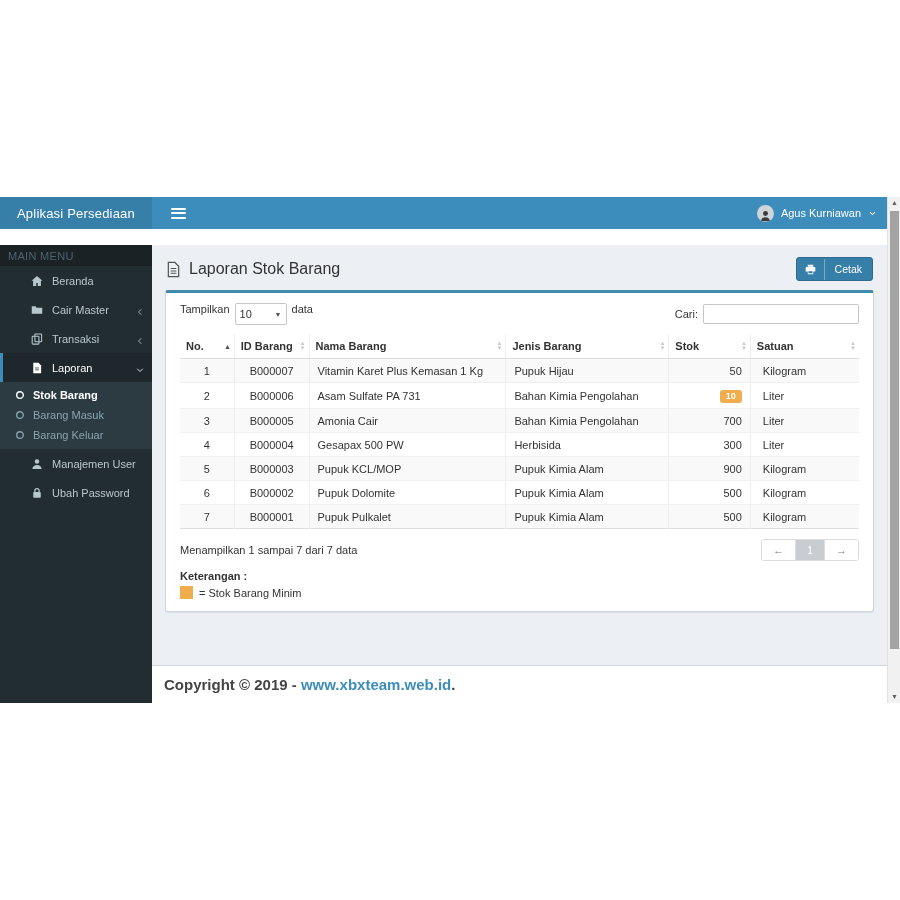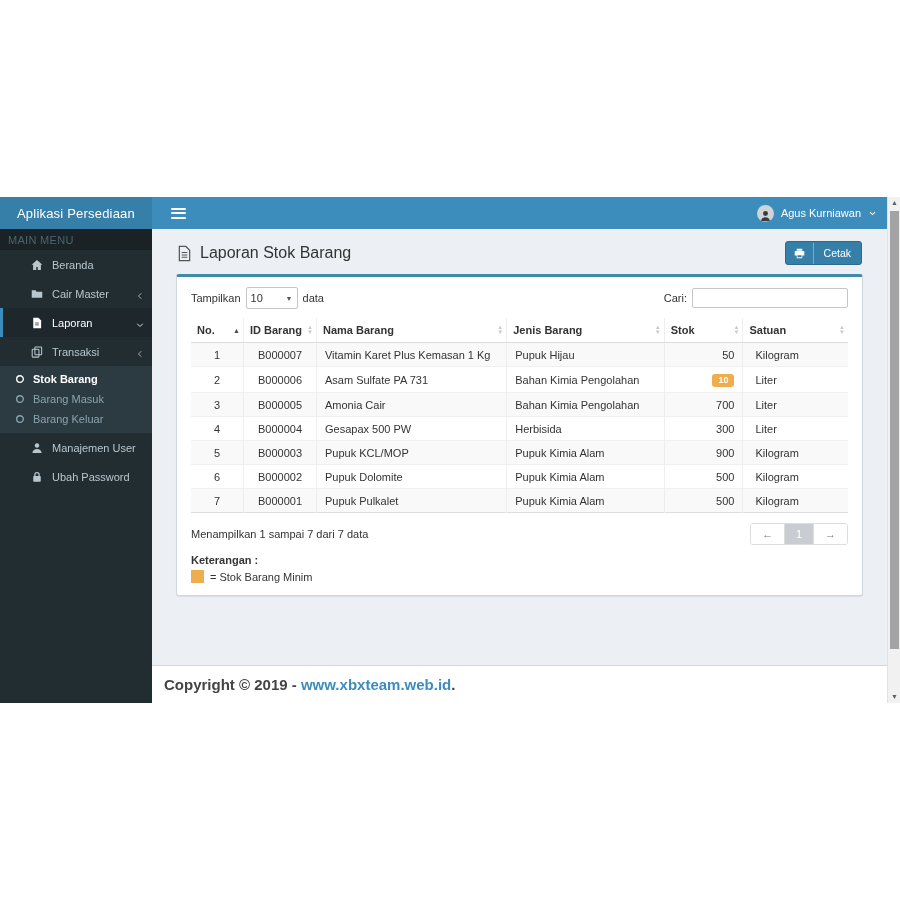--- a/index.html
+++ b/index.html
@@ -9,21 +9,21 @@
 
   
   .vscroll{position:absolute;top:0;right:0;width:13px;height:506px;background:#f1f1f1;
            border-left:1px solid #e2e2e2;box-sizing:border-box;}
   .vscroll .arr{position:absolute;left:0;width:13px;height:12px;color:#606060;font-size:7px;
                 line-height:12px;text-align:center;}
   .vscroll .arr.up{top:0;} .vscroll .arr.down{bottom:0;}
   .vscroll .thumb{position:absolute;left:2px;top:14px;width:9px;height:438px;background:#a3a3a3;}
 
   .win{position:absolute;top:0;left:0;width:887px;height:506px;overflow:hidden;
-       display:flex;flex-direction:column;}
+       display:flex;flex-direction:column;gap:16px;}
 
   
   .navbar{height:32px;display:flex;flex:none;background:#3c8dbc;}
   .brand{width:152px;flex:none;background:#367fa9;color:#fff;font-size:13px;
          display:flex;align-items:center;justify-content:center;letter-spacing:.2px;}
   .nav-rest{flex:1;display:flex;align-items:center;justify-content:space-between;padding:0 10px 0 19px;}
   .hamburger{width:15px;height:11px;display:flex;flex-direction:column;justify-content:space-between;cursor:pointer;}
   .hamburger i{display:block;height:2px;background:#fff;border-radius:1px;}
   .usermenu{display:flex;align-items:center;gap:7px;color:#fff;font-size:11px;cursor:pointer;}
   .avatar{width:17px;height:17px;border-radius:50%;background:#cfd4d8;overflow:hidden;
@@ -42,39 +42,39 @@
   .sb-item .chev{margin-left:auto;opacity:.85;}
   .sb-item .chev svg{width:8px;height:8px;display:block;}
   .sb-item.active{background:#1e282c;color:#fff;border-left-color:#3c8dbc;}
   .submenu{background:#2c3b41;padding:3px 0 4px;}
   .sub-item{display:flex;align-items:center;gap:8px;padding:4px 8px 4px 15px;color:#8aa4af;
             font-size:11px;cursor:pointer;}
   .sub-item .mi svg{width:10px;height:10px;display:block;}
   .sub-item.active{color:#fff;font-weight:bold;}
 
   .main{flex:1;background:#ecf0f5;display:flex;flex-direction:column;min-width:0;}
-  .content{flex:1;padding:5px 24px 0;}
+  .content{flex:1;padding:5px 13px 0;}
 
   
   .content-header{display:flex;align-items:center;justify-content:space-between;padding:7px 1px 9px;}
   .page-title{display:flex;align-items:center;gap:8px;font-size:16px;color:#333;}
   .page-title svg{width:15px;height:17px;display:block;}
   .btn-print{display:flex;align-items:center;background:#367fa9;border:1px solid #2e6a8f;color:#fff;
              font-size:10.5px;border-radius:3px;padding:0;cursor:pointer;overflow:hidden;
              font-family:inherit;}
   .btn-print .ic{padding:5px 8px;border-right:1px solid rgba(255,255,255,.35);display:flex;}
   .btn-print .ic svg{width:11px;height:11px;}
   .btn-print .tx{padding:5px 10px;}
 
   
   .box{background:#fff;border:1px solid #d2d6de;border-top:3px solid #3e8caa;border-radius:3px;
        box-shadow:0 1px 1px rgba(0,0,0,.08);padding:10px 14px 12px;}
   .controls{display:flex;align-items:center;justify-content:space-between;margin-bottom:9px;
             font-size:11px;color:#333;}
-  .len{display:flex;align-items:center;gap:5px;}
+  .len{display:flex;align-items:flex-start;gap:5px;}
   .select{display:flex;align-items:center;justify-content:space-between;width:42px;height:20px;
           border:1px solid #c6c6c6;border-radius:2px;background:#fff;padding:0 4px;cursor:pointer;
           font-size:11px;color:#333;}
   .select .sc{font-size:7px;color:#555;}
   .search{display:flex;align-items:center;gap:5px;}
   .search input{width:156px;height:20px;border:1px solid #c6c6c6;border-radius:2px;
                 font-size:11px;padding:0 5px;box-sizing:border-box;font-family:inherit;}
 
   
   table.dt{width:100%;border-collapse:collapse;font-size:11px;color:#333;border-bottom:1px solid #ddd;}
@@ -164,45 +164,45 @@
                     <path d="M1 3h5l1.6 2H15v8H1z"></path>
                   </svg>
                 </span>
                 <span>Cair Master</span>
                 <span class="chev">
                   <svg viewBox="0 0 16 16" fill="none" stroke="currentColor" stroke-width="2">
                     <path d="M10.5 2.5L5 8l5.5 5.5"></path>
                   </svg>
                 </span>
               </div>
+              <div class="sb-item">
+                <span class="mi">
+                  <svg viewBox="0 0 16 16" fill="none" stroke="currentColor" stroke-width="1.4">
+                    <rect x="5.2" y="1.2" width="9" height="10.5" rx="1"></rect>
+                    <rect x="1.6" y="4.3" width="9" height="10.5" rx="1"></rect>
+                  </svg>
+                </span>
+                <span>Transaksi</span>
+                <span class="chev">
+                  <svg viewBox="0 0 16 16" fill="none" stroke="currentColor" stroke-width="2">
+                    <path d="M10.5 2.5L5 8l5.5 5.5"></path>
+                  </svg>
+                </span>
+              </div>
               <div class="sb-item active">
                 <span class="mi">
                   <svg viewBox="0 0 16 16" fill="currentColor">
                     <path d="M3 1h7l3.5 3.5V15H3z"></path>
                     <path d="M5.5 8h5M5.5 10.5h5" stroke="#222d32" stroke-width="1"></path>
                   </svg>
                 </span>
                 <span>Laporan</span>
                 <span class="chev">
                   <svg viewBox="0 0 16 16" fill="none" stroke="currentColor" stroke-width="2">
                     <path d="M2.5 5.5L8 11l5.5-5.5"></path>
-                  </svg>
-                </span>
-              </div>
-              <div class="sb-item">
-                <span class="mi">
-                  <svg viewBox="0 0 16 16" fill="none" stroke="currentColor" stroke-width="1.4">
-                    <rect x="5.2" y="1.2" width="9" height="10.5" rx="1"></rect>
-                    <rect x="1.6" y="4.3" width="9" height="10.5" rx="1"></rect>
-                  </svg>
-                </span>
-                <span>Transaksi</span>
-                <span class="chev">
-                  <svg viewBox="0 0 16 16" fill="none" stroke="currentColor" stroke-width="2">
-                    <path d="M10.5 2.5L5 8l5.5 5.5"></path>
                   </svg>
                 </span>
               </div>
               <div class="submenu">
                 <div class="sub-item active">
                   <span class="mi">
                     <svg viewBox="0 0 16 16" fill="none" stroke="currentColor" stroke-width="2.2">
                       <circle cx="8" cy="8" r="5.3"></circle>
                     </svg>
                   </span>

